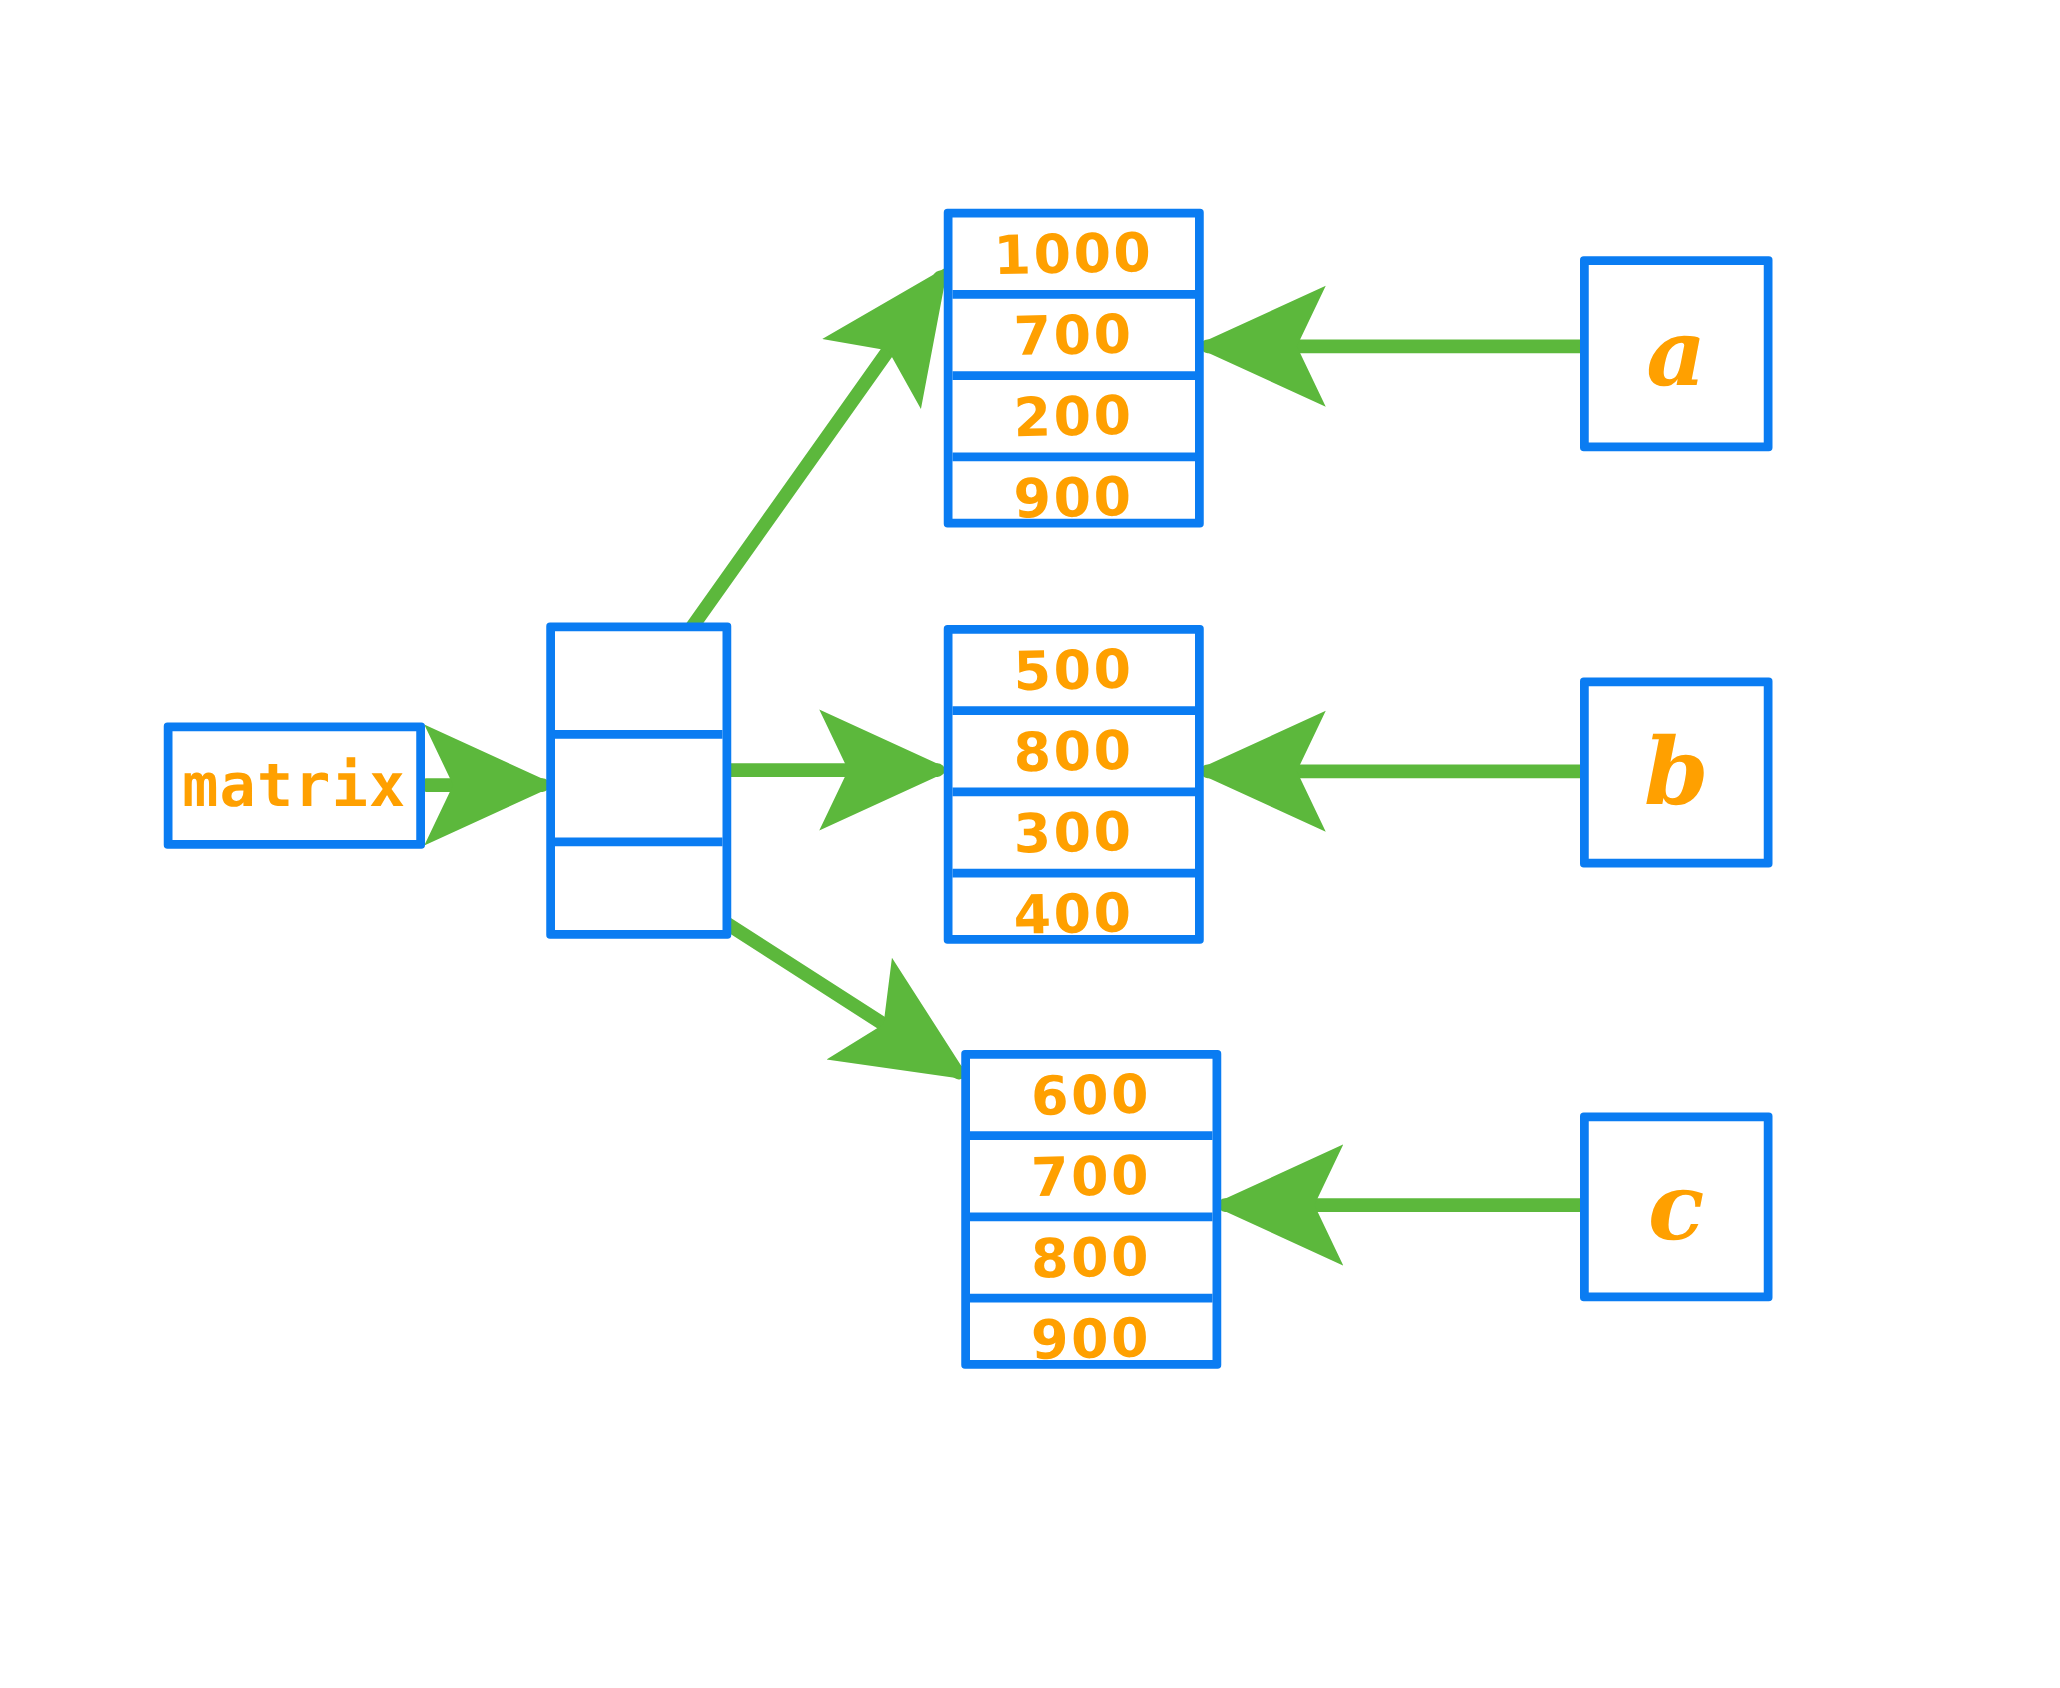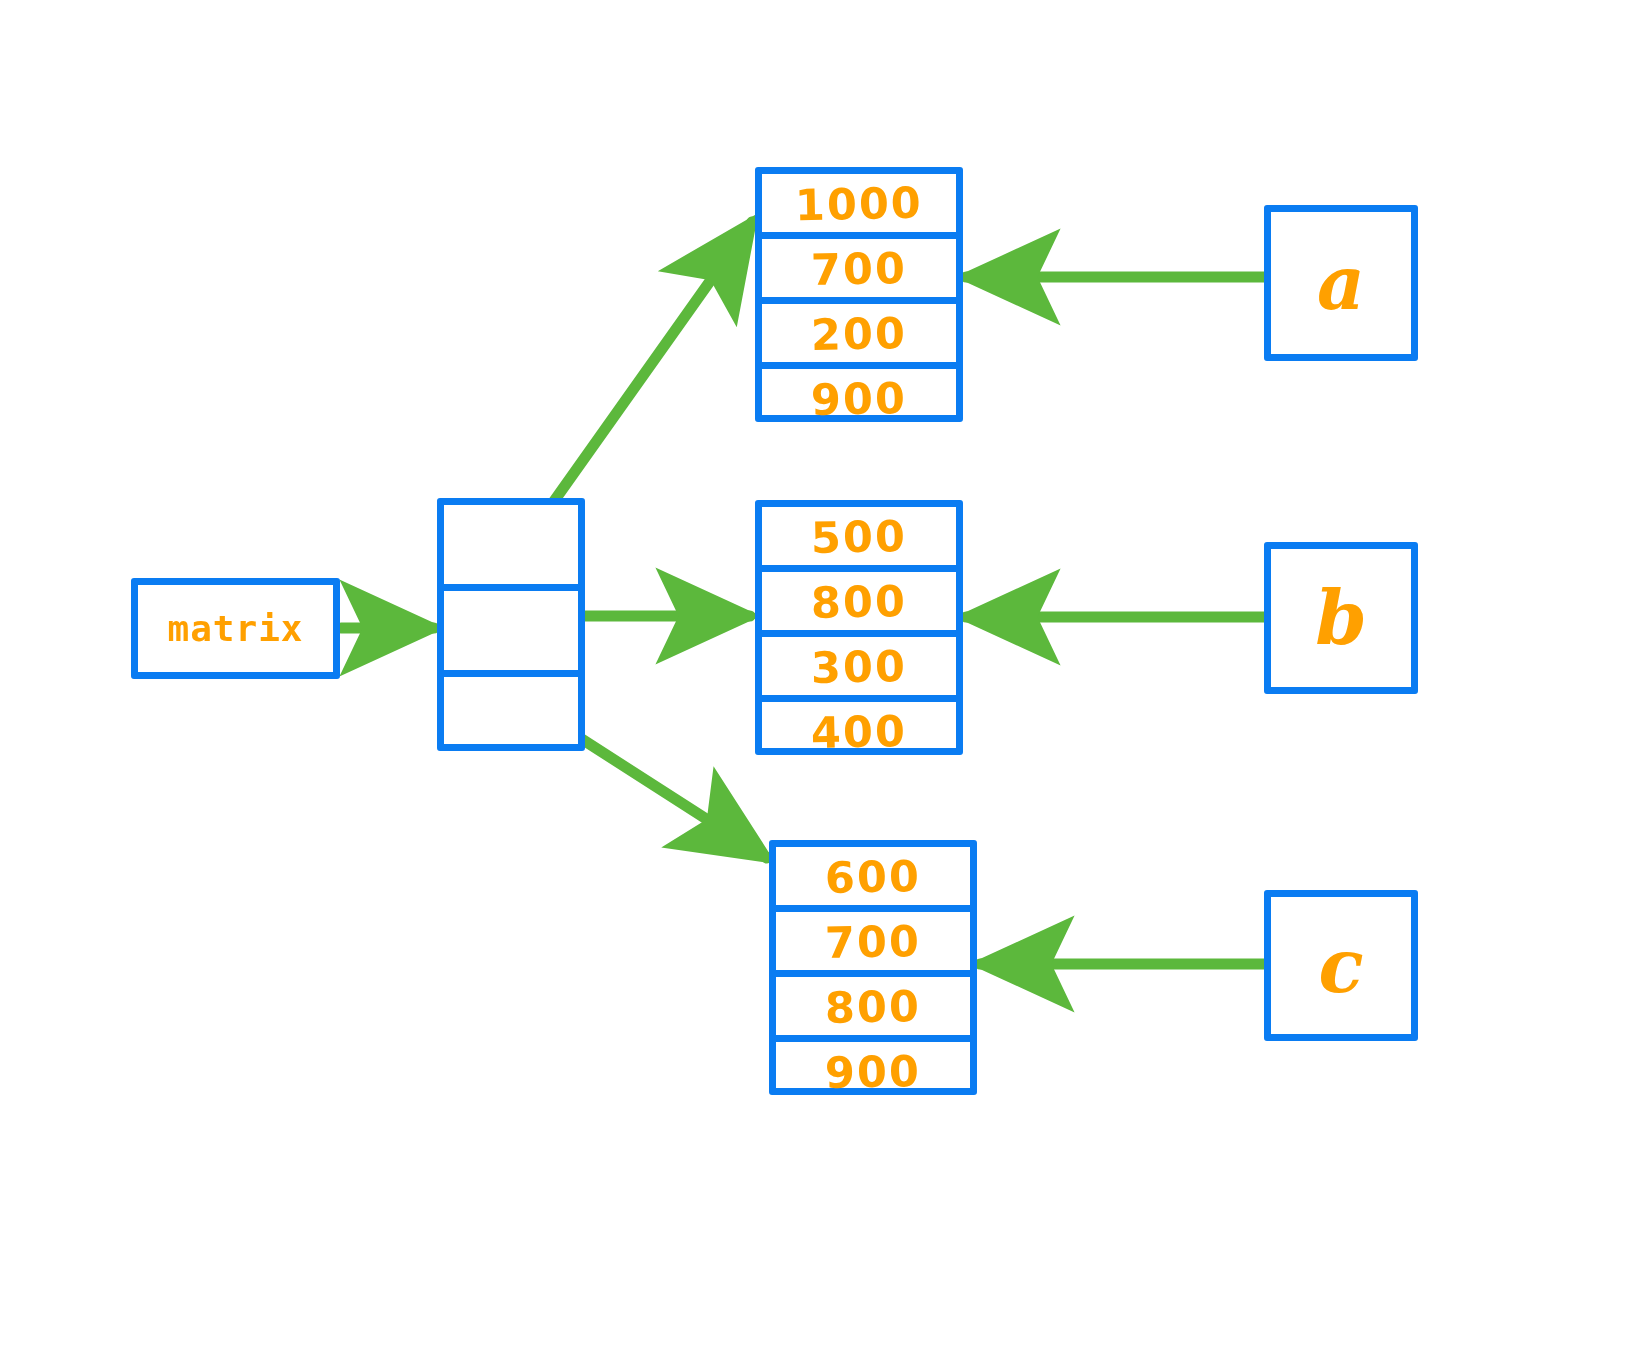--- a/index.html
+++ b/index.html
@@ -68,21 +68,21 @@
     font-weight: bold;
     font-style: italic;
     font-size: 74px;
     line-height: 1;
     user-select: none;
   }
   .matrixlabel {
     color: #ffa000;
     font-family: "DejaVu Sans Mono", monospace;
     font-weight: bold;
-    font-size: 36px;
+    font-size: 48px;
     letter-spacing: 1px;
     line-height: 1;
     user-select: none;
   }
   .boxcenter {
     display: flex;
     align-items: center;
     justify-content: center;
   }
 </style>

